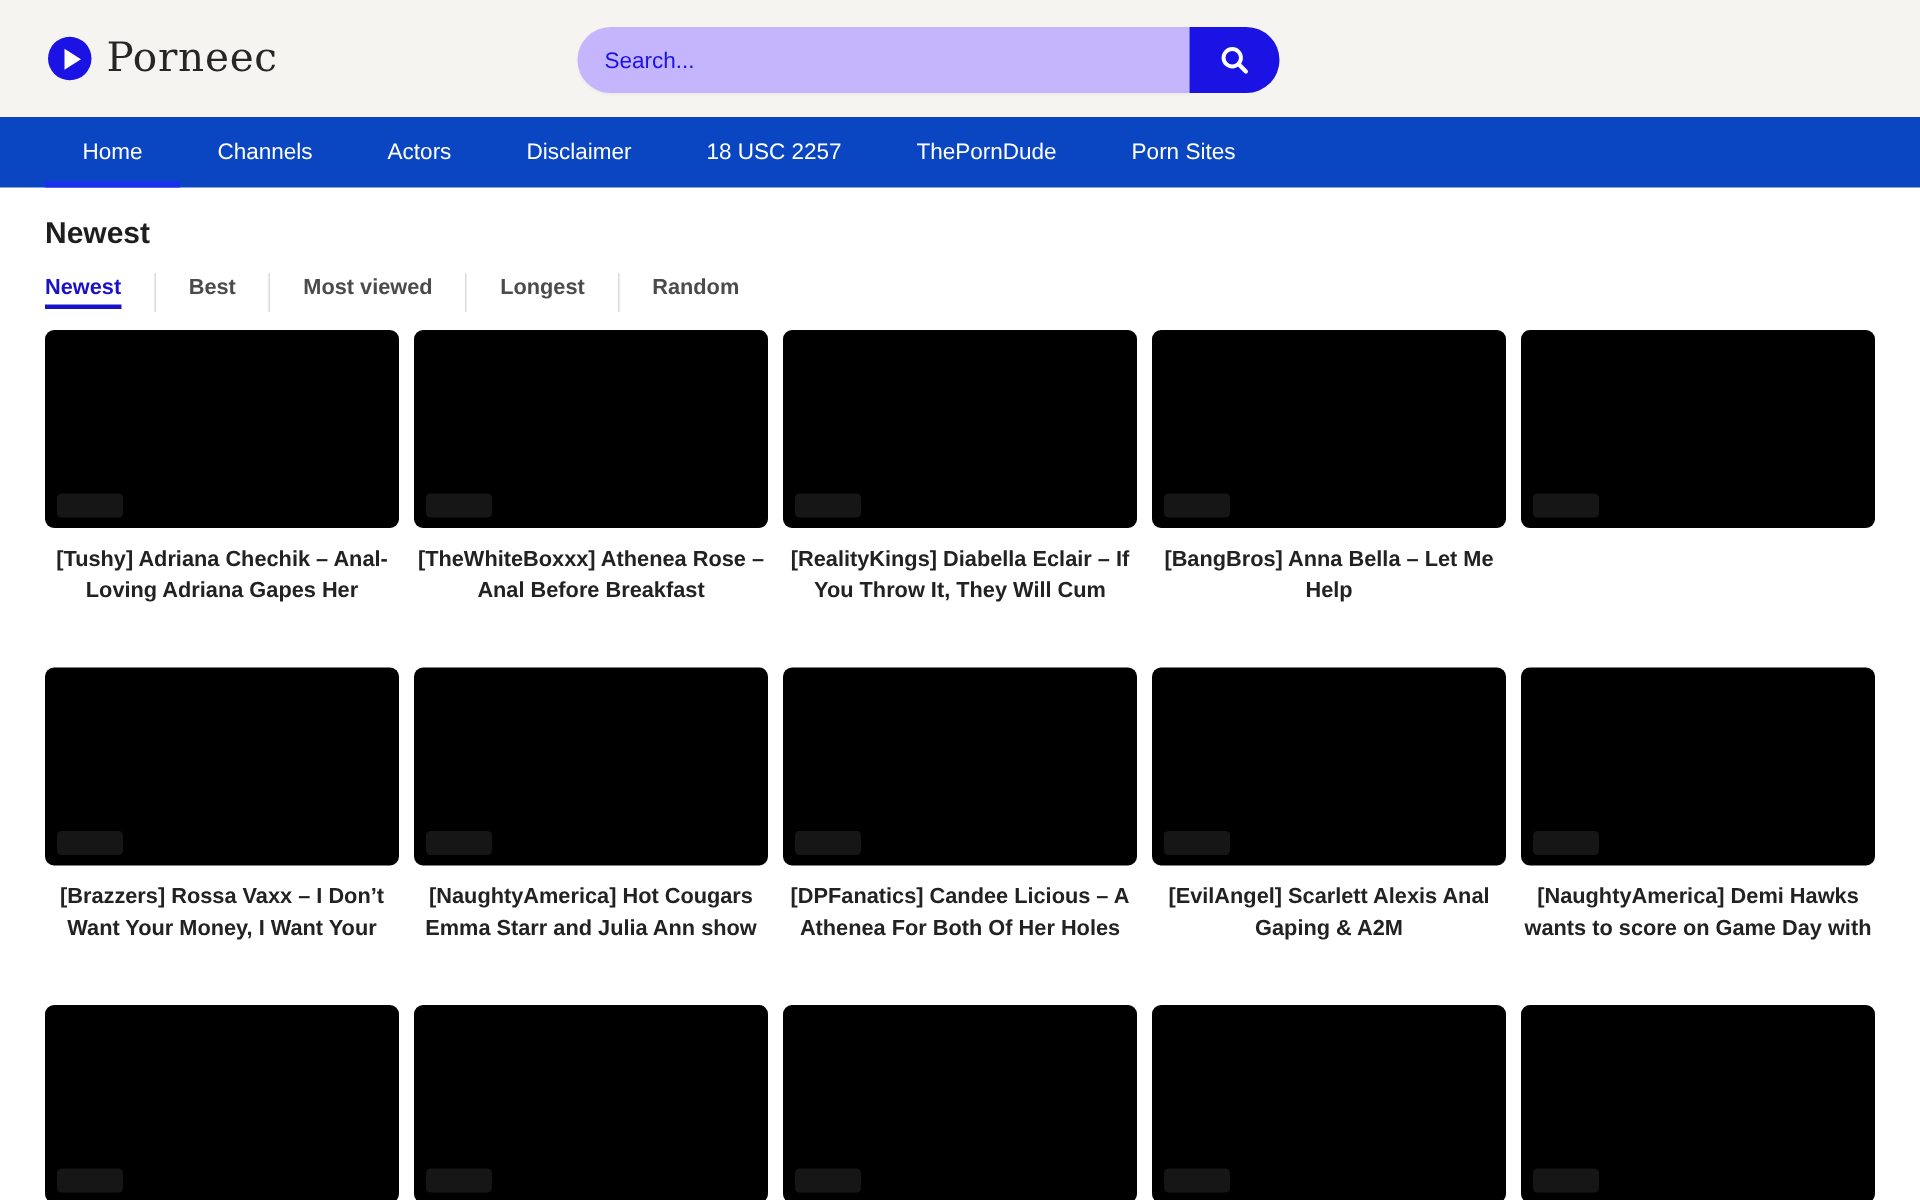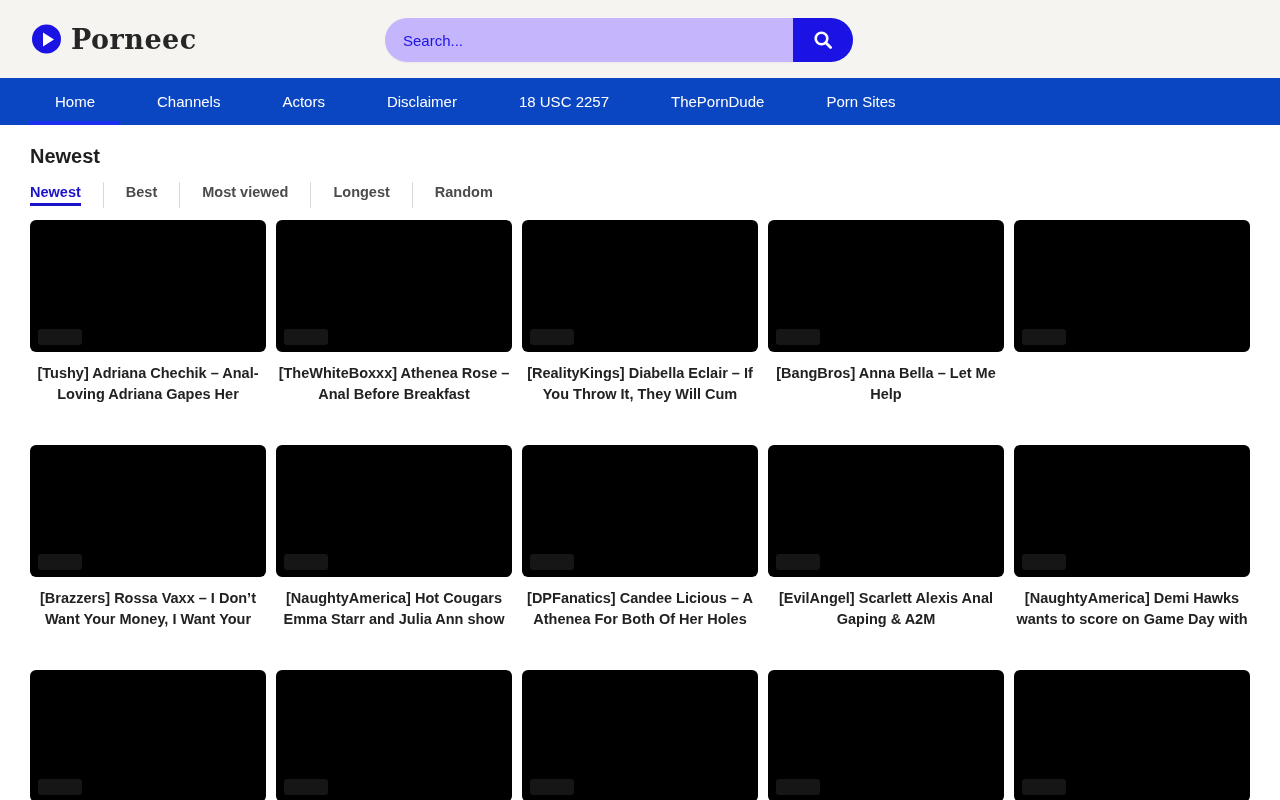--- a/index.html
+++ b/index.html
@@ -32,21 +32,21 @@
   .logo-icon{
     width:29px;height:29px;border-radius:50%;background:var(--accent);
     display:flex;align-items:center;justify-content:center;flex:0 0 auto;
   }
   .logo-icon .tri{
     width:0;height:0;margin-left:3px;
     border-top:7px solid transparent;border-bottom:7px solid transparent;
     border-left:11px solid #ffffff;
   }
   .logo-text{
-    margin-left:10px;font-family:"DejaVu Serif", serif;font-weight:bold;
+    margin-left:10px;font-family:"DejaVu Serif", serif;font-weight:normal;
     font-size:27px;color:#262626;letter-spacing:0.5px;
   }
   .search{
     position:absolute;left:385px;top:18px;width:468px;height:44px;
     display:flex;
   }
   .search-input{
     flex:1;height:44px;border:none;outline:none;background:#c4b5fd;
     border-radius:22px 0 0 22px;padding:0 18px;font-size:15px;
     font-family:"Liberation Sans", sans-serif;color:var(--accent);
@@ -56,21 +56,20 @@
   .search-btn{
     width:60px;height:44px;border:none;background:var(--accent);
     border-radius:0 22px 22px 0;cursor:pointer;
     display:flex;align-items:center;justify-content:center;
   }
 
   
   .nav{
     height:47px;background:var(--nav);display:flex;align-items:stretch;
     padding:0 30px;
-    gap:12px;
   }
   .nav-item{
     display:flex;align-items:center;padding:0 25px;color:#ffffff;
     font-size:15px;cursor:pointer;border-bottom:4px solid transparent;
     border-top:4px solid transparent;
   }
   .nav-item.active{border-bottom-color:var(--navUnderline);}
 
   
   .main{padding:20px 30px 0;}

